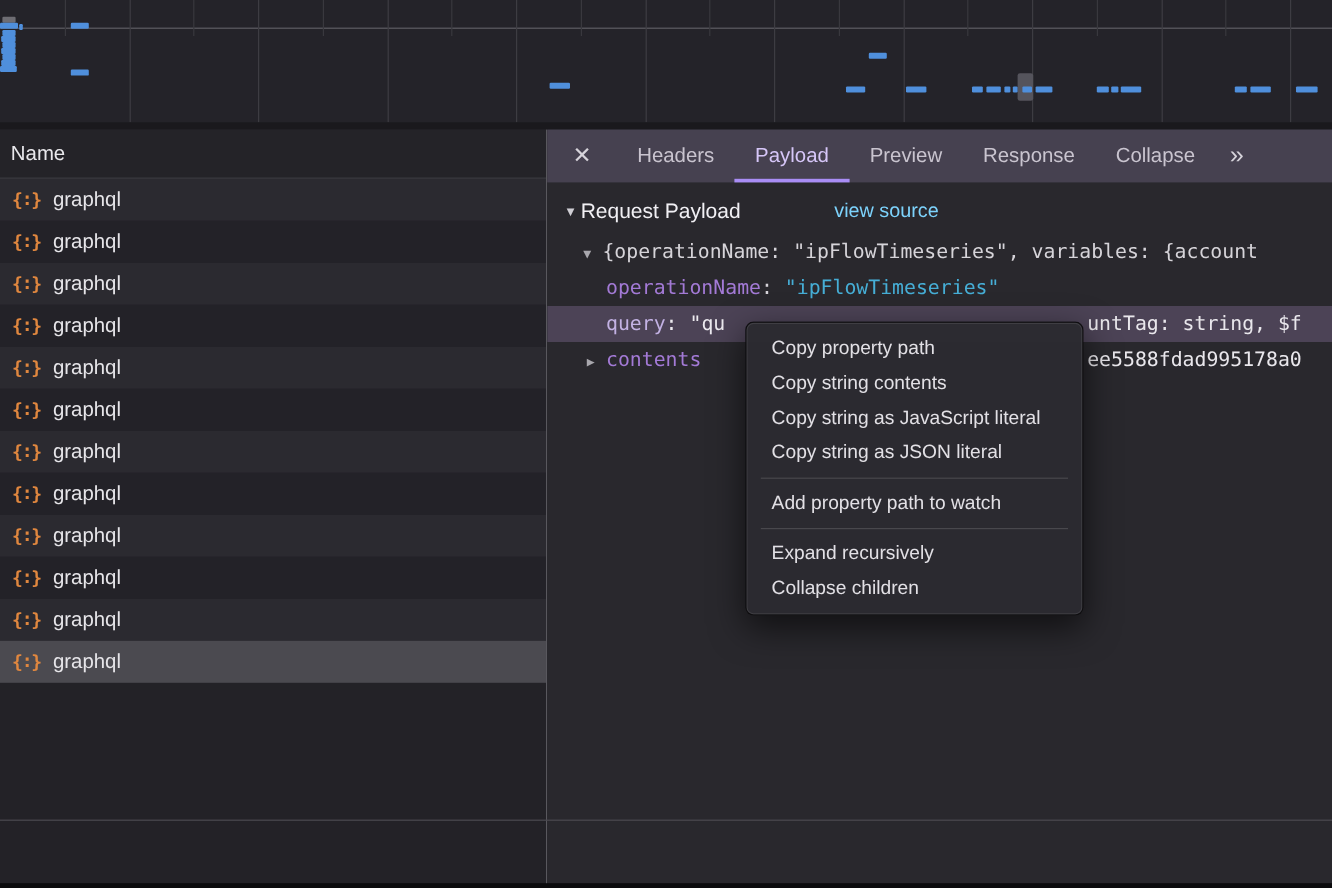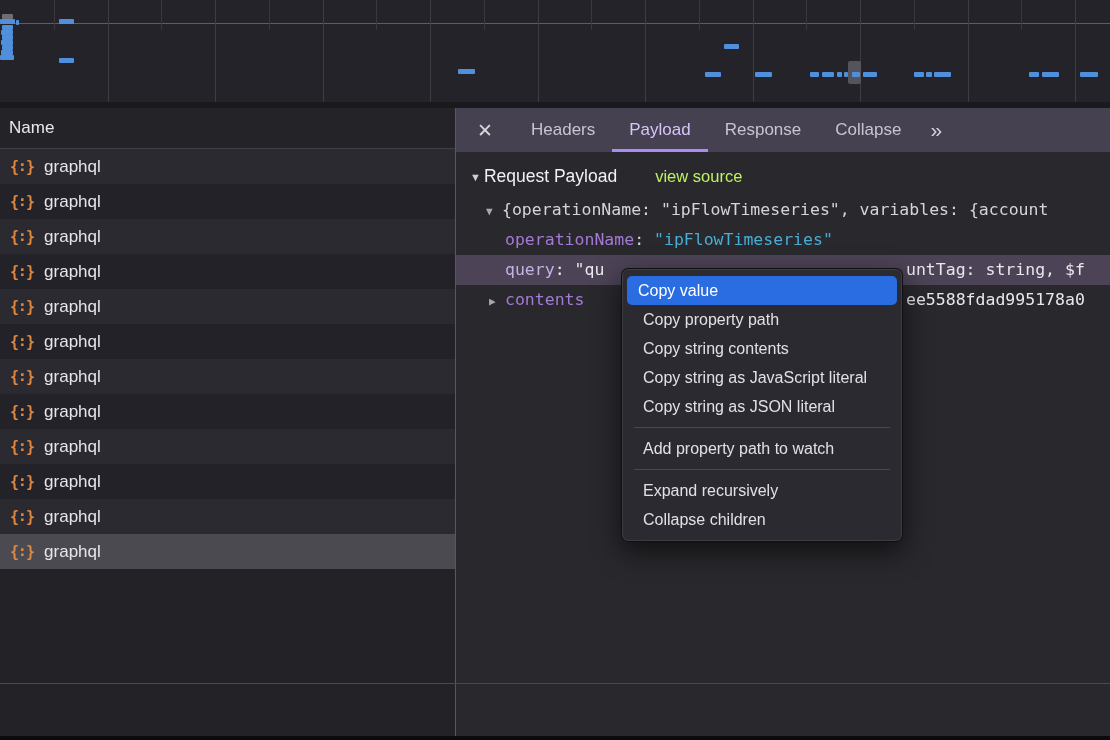--- a/index.html
+++ b/index.html
@@ -34,21 +34,21 @@
   .tabbar{height:44px;background:#464150;display:flex;align-items:stretch;font-size:17px;color:#c9c4cf;flex-shrink:0;}
   .tab-close{width:58px;display:flex;align-items:center;justify-content:center;color:#d6d3da;font-size:19px;cursor:default;}
   .tab{display:flex;align-items:center;padding:0 17px;cursor:default;}
   .tab.active{color:#d6c6f8;border-bottom:3px solid #a98df5;padding-top:3px;box-sizing:border-box;}
   .tab-more{display:flex;align-items:center;margin-left:12px;color:#d6d3da;font-size:21px;letter-spacing:-2px;}
 
   .payload{position:relative;flex:1;overflow:hidden;}
   .payload-header{display:flex;align-items:center;margin:14px 0 4px 14px;}
   .tri{color:#cfced4;font-size:11px;margin-right:3px;}
   .payload-title{font-size:17.5px;font-weight:normal;color:#f1f0f4;}
-  .view-source{font-size:16.5px;color:#bef264;margin-left:38px;}
+  .view-source{font-size:16.5px;color:#7dd3fc;margin-left:78px;}
 
   .tree{margin-top:8px;font-family:"DejaVu Sans Mono",monospace;font-size:16.5px;color:#d6d4d9;}
   .tree-row{position:relative;height:30px;line-height:30px;white-space:nowrap;overflow:hidden;}
   .tree-row .arrow{color:#a8a7ad;font-size:11px;display:inline-block;width:16px;}
   .ind-0{padding-left:30px;}
   .ind-1{padding-left:49px;}
   .ind-1a{padding-left:33px;}
   .key{color:#a37ad6;}
   .string{color:#46aed6;}
   .plain{color:#d6d4d9;}
@@ -185,20 +185,21 @@
             <span>graphql</span>
           </div>
         </div>
     </div>
 
     <div class="right">
       <div class="tabbar" id="tabbar">
         <div class="tab-close">✕</div>
       <div class="tab">Headers</div>
           <div class="tab active">Payload</div>
+          <div class="tab">Preview</div>
           <div class="tab">Response</div>
           <div class="tab">Collapse</div>
           <div class="tab-more">»</div>
         </div>
 
       <div class="payload">
         <div class="payload-header">
           <span class="tri">▼</span>
           <span class="payload-title">Request Payload</span>
           <span class="view-source">view source</span>
@@ -221,21 +222,20 @@
           </div>
         </div>
       </div>
     </div>
   </div>
 
   <div class="hsep"></div>
   <div class="bottom-strip"></div>
 
   <div class="context-menu" id="menu">
-      <div class="menu-item highlighted">Copy value</div>
       <div class="menu-item">Copy property path</div>
       <div class="menu-item">Copy string contents</div>
       <div class="menu-item">Copy string as JavaScript literal</div>
       <div class="menu-item">Copy string as JSON literal</div>
       <div class="menu-sep"></div>
       <div class="menu-item">Add property path to watch</div>
       <div class="menu-sep"></div>
       <div class="menu-item">Expand recursively</div>
       <div class="menu-item">Collapse children</div>
     </div>

